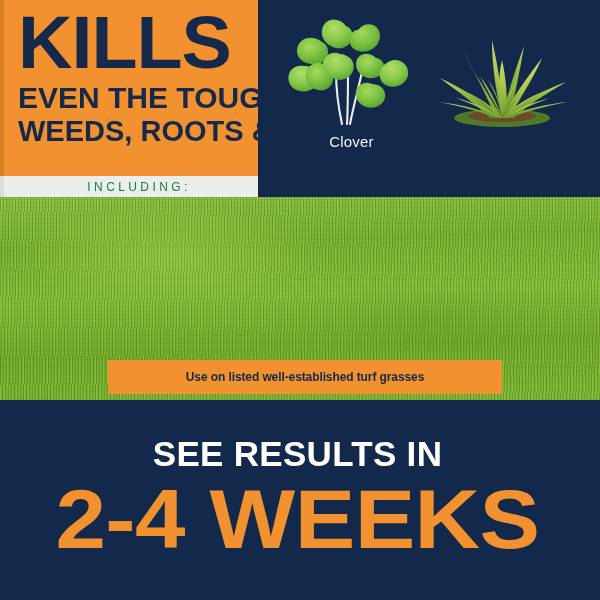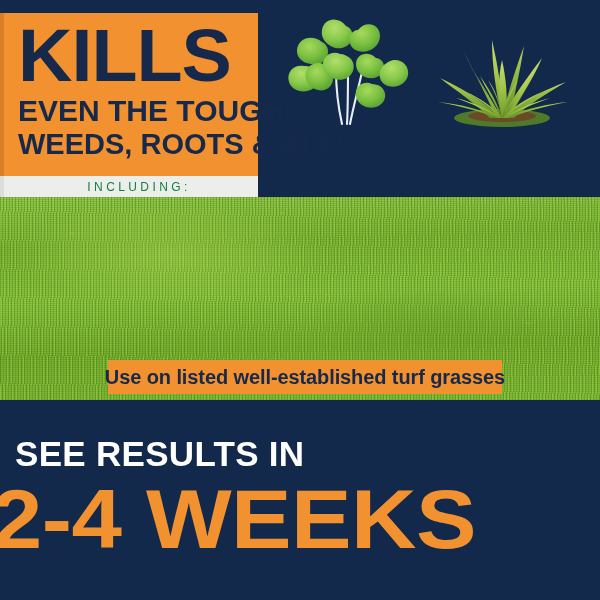--- a/index.html
+++ b/index.html
@@ -29,21 +29,20 @@
 
   
   .headline-block {
     position: absolute;
     left: 0; top: 0;
     width: 258px;
     height: 176px;
     background: #f2912f;
     box-sizing: border-box;
     padding: 6px 8px 0 12px;
-    margin-top: 13px;
   }
   .headline-block::before {
     content: "";
     position: absolute;
     left: 0; top: 0;
     width: 4px; height: 176px;
     background: #d97f26;
   }
   .kills {
     font-family: "Liberation Sans Narrow", "Liberation Sans", sans-serif;
@@ -171,33 +170,34 @@
     height: 34px;
     background: #f2912f;
     display: flex;
     align-items: center;
     justify-content: center;
     z-index: 3;
   }
   .usage-text {
     font-family: "Liberation Sans Narrow", "Liberation Sans", sans-serif;
     font-weight: 700;
-    font-size: 20px;
+    font-size: 12px;
     letter-spacing: -0.1px;
     color: #16294b;
     white-space: nowrap;
   }
 
   
   .bottom-section {
     position: absolute;
-    left: 15px; top: 400px;
+    left: 8px; top: 400px;
     width: 579px;
     height: 200px;
     background: #12294b;
+    text-align: center;
   }
   .see-results {
     font-family: "Liberation Sans Narrow", "Liberation Sans", sans-serif;
     font-weight: 700;
     font-size: 35px;
     line-height: 1;
     letter-spacing: 0.3px;
     color: #ffffff;
     margin: 36px 0 0 0;
     white-space: nowrap;
@@ -267,20 +267,21 @@
               <path d="M56 40 C48 36, 38 42, 39 52 C40 63, 54 69, 63 64 C70 60, 72 51, 67 45 C64 42, 60 40, 56 40 Z" fill="url(#cg2)"></path>
             </g>
 
             <g>
               <path d="M92 44 C84 36, 72 40, 72 50 C72 61, 84 67, 93 63 C100 60, 102 52, 98 47 C96 45, 94 44, 92 44 Z" fill="url(#cg1)"></path>
               <path d="M104 48 C114 42, 126 50, 124 61 C122 72, 108 76, 100 70 C94 65, 94 56, 100 51 C101 50, 103 49, 104 48 Z" fill="url(#cg2)"></path>
               <path d="M88 70 C80 66, 70 72, 72 82 C74 93, 88 97, 96 91 C103 86, 103 77, 96 72 C94 71, 91 70, 88 70 Z" fill="url(#cg1)"></path>
             </g>
           </svg>
         </div>
+        <div class="weed-label">Clover</div>
       </div>
 
       <div class="weed-item weed-crab">
         <div class="weed-art">
           <svg width="160" height="118" viewBox="0 0 160 118" aria-hidden="true">
             <defs>
               <linearGradient id="bl1" x1="0" y1="1" x2="0" y2="0">
                 <stop offset="0%" stop-color="#6f9c2c"></stop>
                 <stop offset="55%" stop-color="#a6c64a"></stop>
                 <stop offset="100%" stop-color="#c8dd72"></stop>

